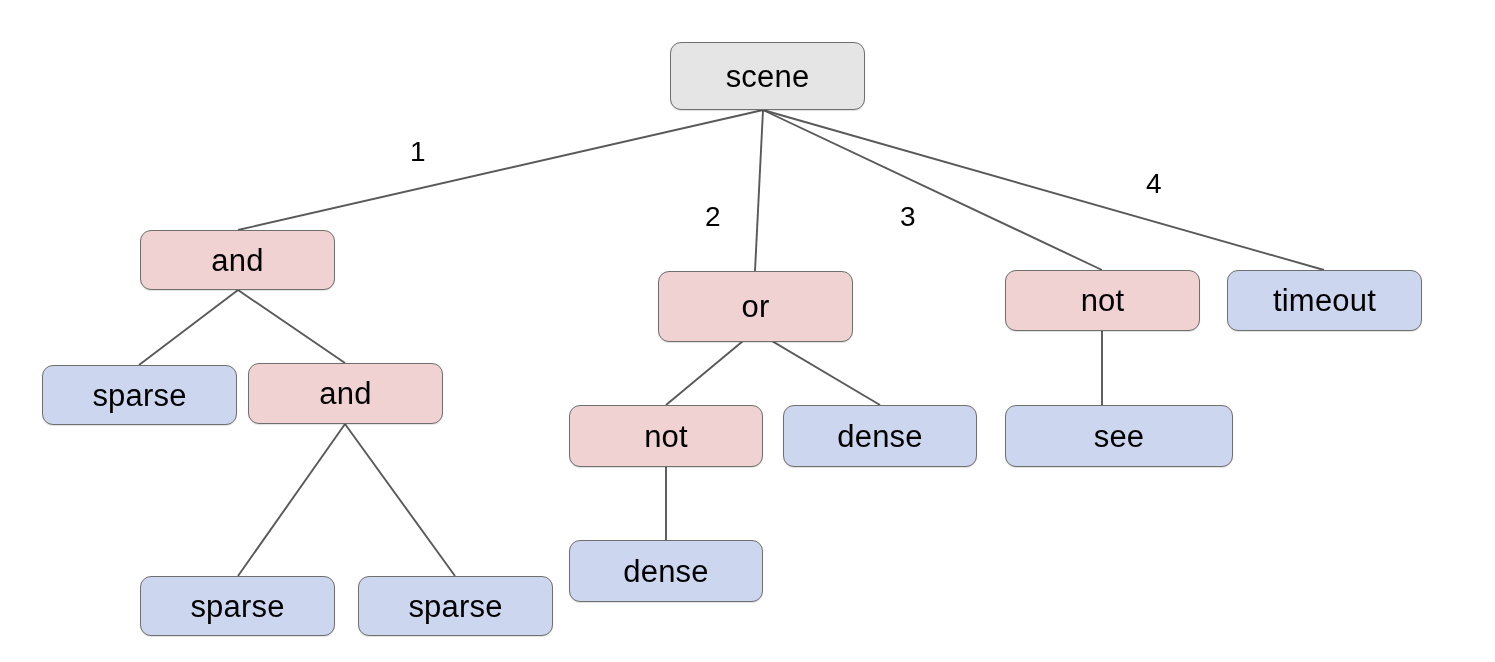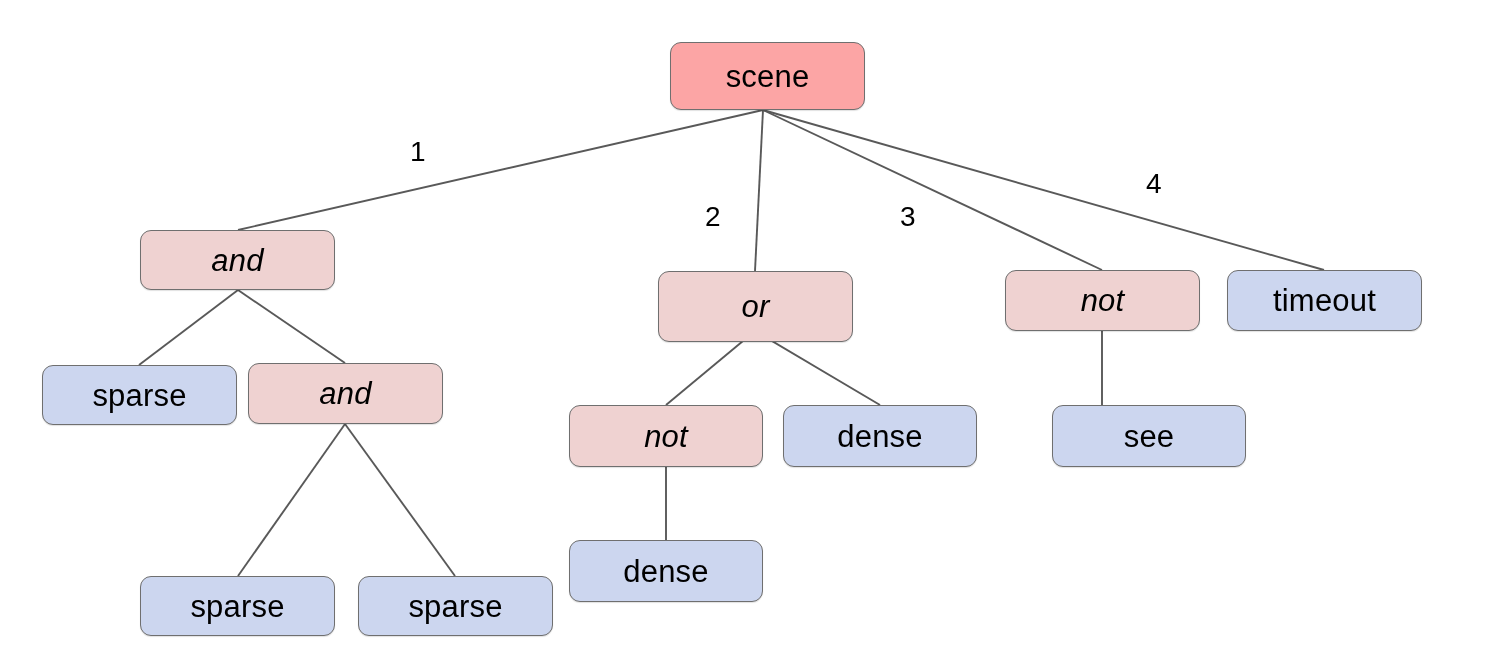--- a/index.html
+++ b/index.html
@@ -32,22 +32,22 @@
     display: flex;
     align-items: center;
     justify-content: center;
     color: #000000;
     font-size: 31px;
     line-height: 1;
     letter-spacing: 0.2px;
     white-space: nowrap;
     box-shadow: 0 1px 1px rgba(0,0,0,0.12);
   }
-  .node.root   { background: #fca5a5; text-align: right; }
-  .node.op     { background: #efd2d1; font-style: italic; }
+  .node.root   { background: #e5e5e5; text-align: right; }
+  .node.op     { background: #efd2d1; }
   .node.leaf   { background: #ccd6ef; }
   .edge-label {
     position: absolute;
     font-size: 28px;
     color: #000000;
     line-height: 1;
     white-space: nowrap;
   }
 </style>
 </head>
@@ -71,21 +71,21 @@
   <div id="node-layer">
       <div class="node root" style="left: 670px; top: 42px; width: 195px; height: 68px;">scene</div>
       <div class="node op" style="left: 140px; top: 230px; width: 195px; height: 60px;">and</div>
       <div class="node op" style="left: 658px; top: 271px; width: 195px; height: 71px;">or</div>
       <div class="node op" style="left: 1005px; top: 270px; width: 195px; height: 61px;">not</div>
       <div class="node leaf" style="left: 1227px; top: 270px; width: 195px; height: 61px;">timeout</div>
       <div class="node leaf" style="left: 42px; top: 365px; width: 195px; height: 60px;">sparse</div>
       <div class="node op" style="left: 248px; top: 363px; width: 195px; height: 61px;">and</div>
       <div class="node op" style="left: 569px; top: 405px; width: 194px; height: 62px;">not</div>
       <div class="node leaf" style="left: 783px; top: 405px; width: 194px; height: 62px;">dense</div>
-      <div class="node leaf" style="left: 1052px; top: 405px; width: 194px; height: 62px;">see</div>
+      <div class="node leaf" style="left: 1005px; top: 405px; width: 228px; height: 62px;">see</div>
       <div class="node leaf" style="left: 569px; top: 540px; width: 194px; height: 62px;">dense</div>
       <div class="node leaf" style="left: 140px; top: 576px; width: 195px; height: 60px;">sparse</div>
       <div class="node leaf" style="left: 358px; top: 576px; width: 195px; height: 60px;">sparse</div>
     </div>
   <div id="label-layer">
       <div class="edge-label" style="left: 410px; top: 138px;">1</div>
       <div class="edge-label" style="left: 705px; top: 203px;">2</div>
       <div class="edge-label" style="left: 900px; top: 203px;">3</div>
       <div class="edge-label" style="left: 1146px; top: 170px;">4</div>
     </div>

